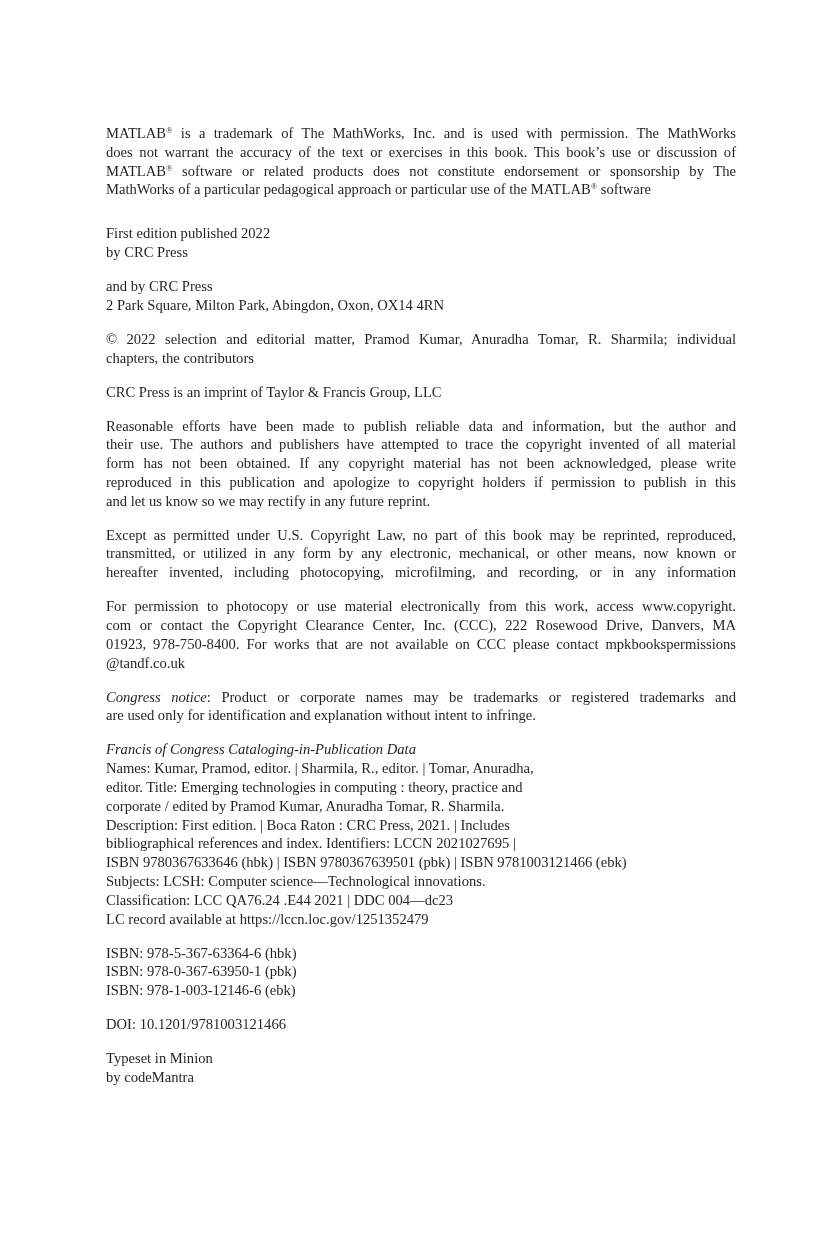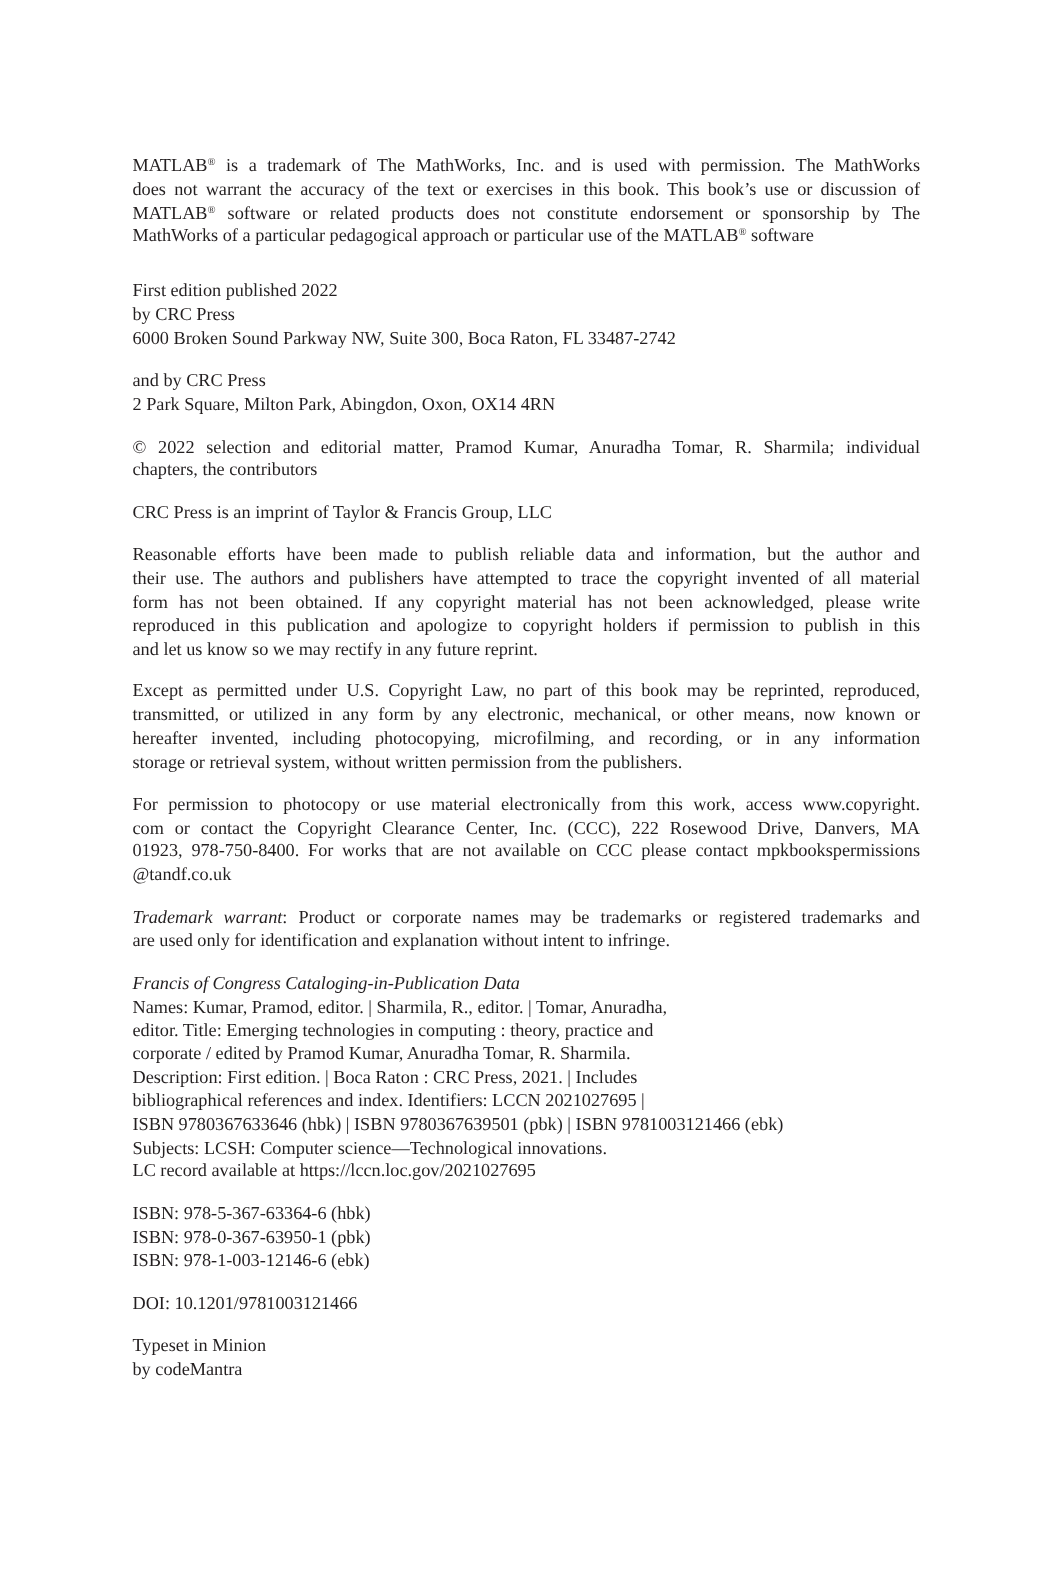--- a/index.html
+++ b/index.html
@@ -53,21 +53,20 @@
     <span class="line justify">does not warrant the accuracy of the text or exercises in this book. This book’s use or discussion of</span>
     <span class="line justify"><span>MATLAB</span><sup class="reg">®</sup><span> software or related products does not constitute endorsement or sponsorship by The</span></span>
     <span class="line"><span>MathWorks of a particular pedagogical approach or particular use of the MATLAB</span><sup class="reg">®</sup><span> software</span></span>
   </div>
 
   <div style="height:25px"></div>
 
   <div class="block">
     <span class="line">First edition published 2022</span>
     <span class="line">by CRC Press</span>
-    <span class="line">6000 Broken Sound Parkway NW, Suite 300, Boca Raton, FL 33487-2742</span>
   </div>
 
   <div class="gap"></div>
 
   <div class="block">
     <span class="line">and by CRC Press</span>
     <span class="line">2 Park Square, Milton Park, Abingdon, Oxon, OX14 4RN</span>
   </div>
 
   <div class="gap"></div>
@@ -92,51 +91,51 @@
     <span class="line justify">reproduced in this publication and apologize to copyright holders if permission to publish in this</span>
     <span class="line">and let us know so we may rectify in any future reprint.</span>
   </div>
 
   <div class="gap"></div>
 
   <div class="block">
     <span class="line justify">Except as permitted under U.S. Copyright Law, no part of this book may be reprinted, reproduced,</span>
     <span class="line justify">transmitted, or utilized in any form by any electronic, mechanical, or other means, now known or</span>
     <span class="line justify">hereafter invented, including photocopying, microfilming, and recording, or in any information</span>
-    <span class="line">storage or retrieval system, without written permission from the publishers.</span>
   </div>
 
   <div class="gap"></div>
 
   <div class="block">
     <span class="line justify">For permission to photocopy or use material electronically from this work, access www.copyright.</span>
     <span class="line justify">com or contact the Copyright Clearance Center, Inc. (CCC), 222 Rosewood Drive, Danvers, MA</span>
     <span class="line justify">01923, 978-750-8400. For works that are not available on CCC please contact mpkbookspermissions</span>
     <span class="line">@tandf.co.uk</span>
   </div>
 
   <div class="gap"></div>
 
   <div class="block">
-    <span class="line justify"><span class="italic">Trademark warrant</span><span>: Product or corporate names may be trademarks or registered trademarks and</span></span>
+    <span class="line justify"><span class="italic">Congress notice</span><span>: Product or corporate names may be trademarks or registered trademarks and</span></span>
     <span class="line">are used only for identification and explanation without intent to infringe.</span>
   </div>
 
   <div class="gap"></div>
 
   <div class="block">
     <span class="line italic">Francis of Congress Cataloging-in-Publication Data</span>
     <span class="line">Names: Kumar, Pramod, editor. | Sharmila, R., editor. | Tomar, Anuradha,</span>
     <span class="line">editor. Title: Emerging technologies in computing : theory, practice and</span>
     <span class="line">corporate / edited by Pramod Kumar, Anuradha Tomar, R. Sharmila.</span>
     <span class="line">Description: First edition. | Boca Raton : CRC Press, 2021. | Includes</span>
     <span class="line">bibliographical references and index. Identifiers: LCCN 2021027695 |</span>
     <span class="line">ISBN 9780367633646 (hbk) | ISBN 9780367639501 (pbk) | ISBN 9781003121466 (ebk)</span>
     <span class="line">Subjects: LCSH: Computer science—Technological innovations.</span>
-    <span class="line">LC record available at https://lccn.loc.gov/2021027695</span>
+    <span class="line">Classification: LCC QA76.24 .E44 2021 | DDC 004—dc23</span>
+    <span class="line">LC record available at https://lccn.loc.gov/1251352479</span>
   </div>
 
   <div class="gap"></div>
 
   <div class="block">
     <span class="line">ISBN: 978-5-367-63364-6 (hbk)</span>
     <span class="line">ISBN: 978-0-367-63950-1 (pbk)</span>
     <span class="line">ISBN: 978-1-003-12146-6 (ebk)</span>
   </div>
 

